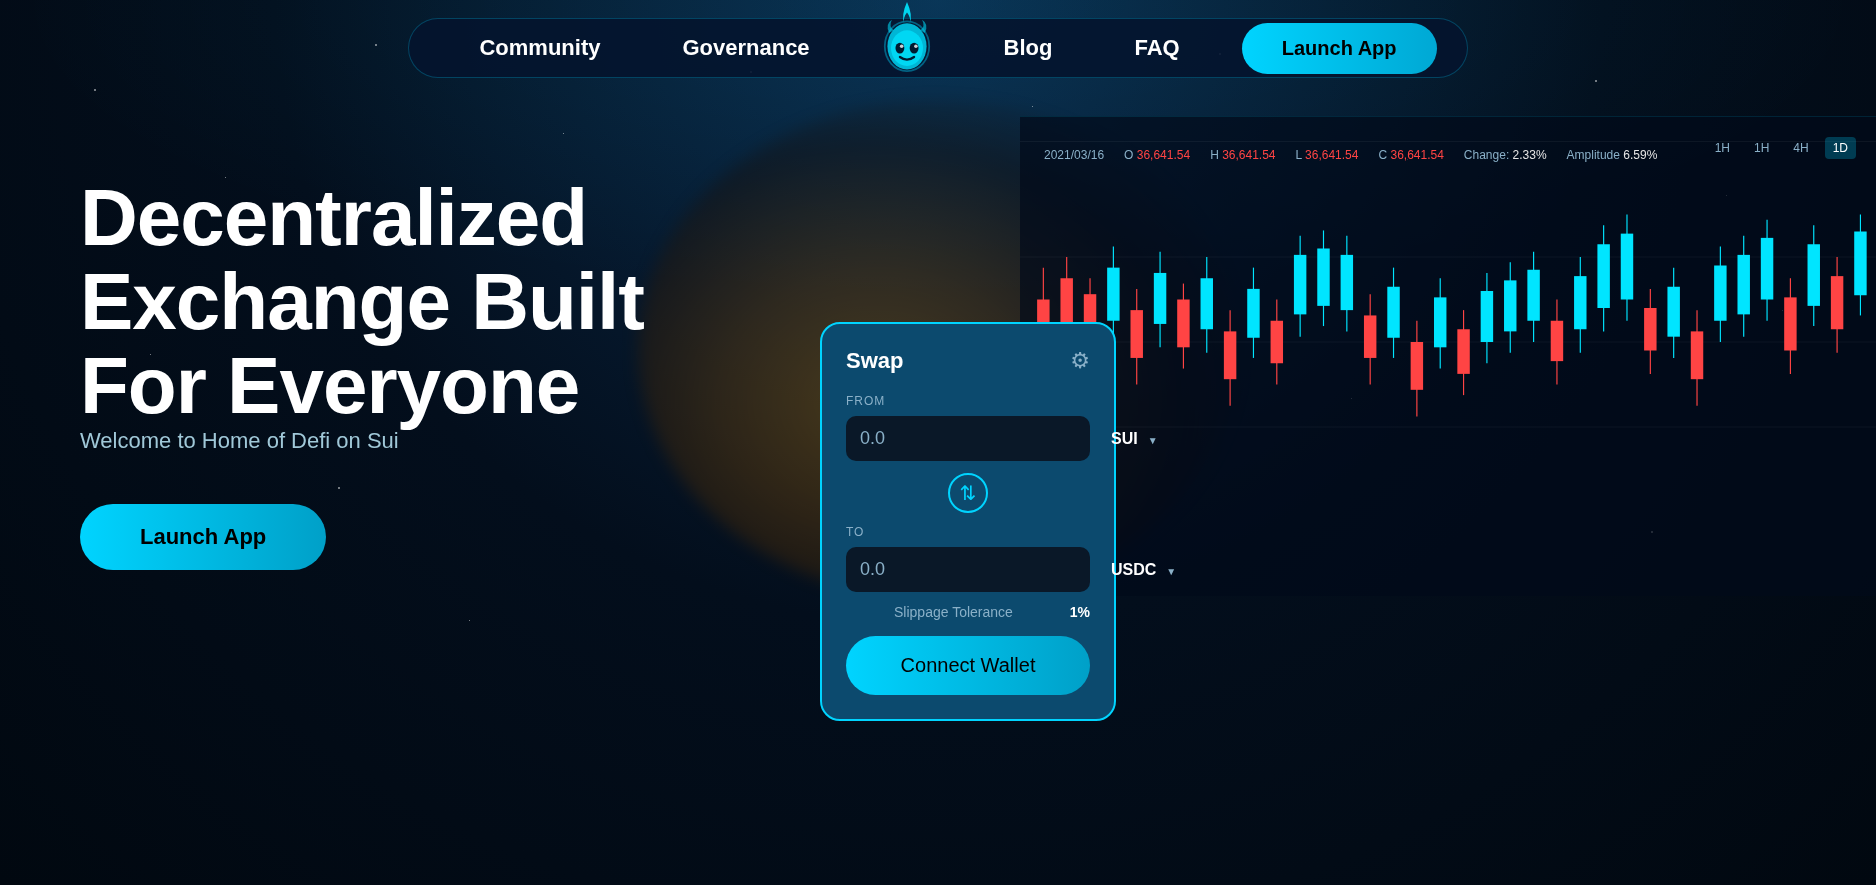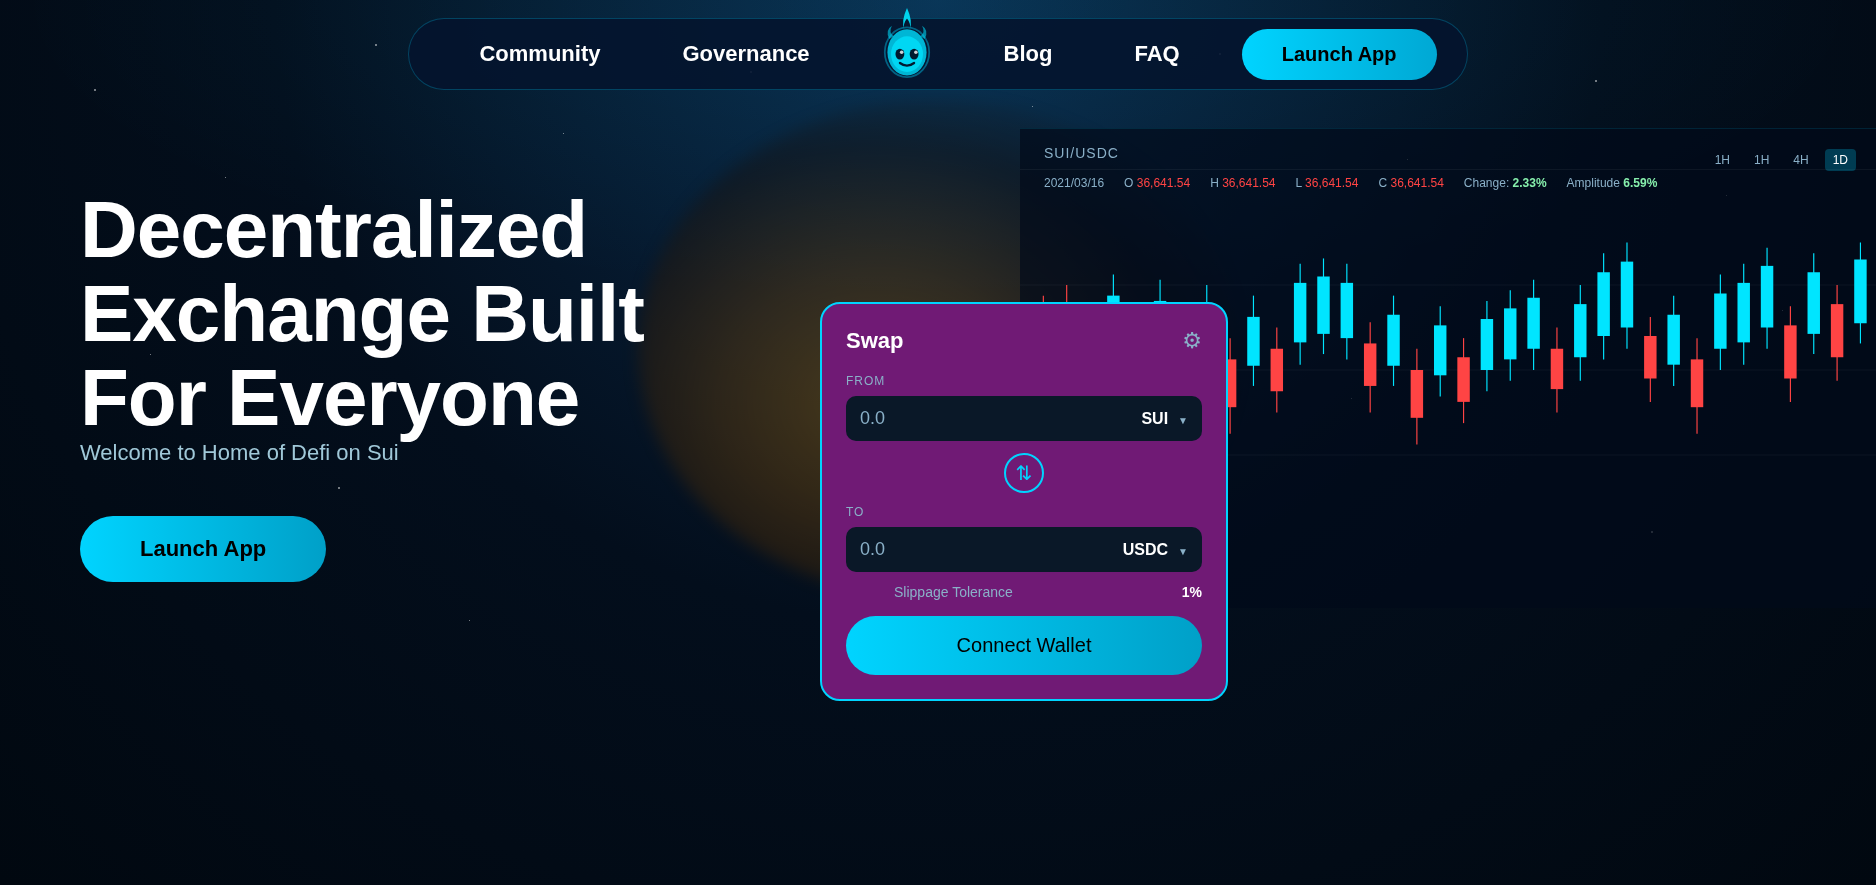--- a/index.html
+++ b/index.html
@@ -72,21 +72,21 @@
     .nav-inner {
       display: flex;
       align-items: center;
       gap: 2px;
       position: relative;
       z-index: 10;
       background: rgba(4, 20, 45, 0.9);
       border: 1px solid rgba(0,180,220,0.3);
       border-radius: 50px;
       padding: 0 30px;
-      height: 72px;
+      height: 60px;
       min-width: 820px;
     }
 
     .nav-link {
       color: #ffffff;
       text-decoration: none;
       font-size: 22px;
       font-weight: 600;
       padding: 0 40px;
       cursor: pointer;
@@ -235,36 +235,36 @@
       font-size: 12px;
       color: #8ab0c8;
       border-top: 1px solid rgba(255,255,255,0.05);
     }
 
     .chart-stats span {
       white-space: nowrap;
     }
 
     .chart-stats .red { color: #ff4444; }
-    .chart-stats .green { color: #86efac; font-weight: bold; }
+    .chart-stats .green { color: #e5e5e5; }
 
     
     .candlestick-chart {
       width: 100%;
       height: 340px;
       margin-top: 4px;
     }
 
     
     .swap-widget {
       position: absolute;
       left: 0;
-      top: 174px;
-      width: 408px;
-      background: #701a75;
+      top: 206px;
+      width: 296px;
+      background: #0c4a6e;
       border: 2px solid #00d4ff;
       border-radius: 20px;
       padding: 24px;
       z-index: 20;
     }
 
     .swap-header {
       display: flex;
       justify-content: space-between;
       align-items: center;
@@ -290,20 +290,21 @@
       margin-bottom: 8px;
     }
 
     .swap-input-row {
       display: flex;
       align-items: center;
       background: #0a1828;
       border-radius: 10px;
       padding: 12px 14px;
       margin-bottom: 12px;
+      gap: 8px;
     }
 
     .swap-input {
       flex: 1;
       background: transparent;
       border: none;
       outline: none;
       color: #8ab0c8;
       font-size: 18px;
     }
@@ -446,21 +447,20 @@
   <div class="hero-left">
     <h1 class="hero-title">Decentralized Exchange Built For Everyone</h1>
     <p class="hero-subtitle">Welcome to Home of Defi on Sui</p>
     <button class="launch-btn-hero">Launch App</button>
   </div>
 
   <div class="hero-right">
 
     <div class="chart-area">
       <div class="chart-header">
-        <div class="chart-pair">SUI/USDC</div>
       </div>
 
       
       <div class="chart-time-buttons">
         <button class="time-btn">1H</button>
         <button class="time-btn">1H</button>
         <button class="time-btn">4H</button>
         <button class="time-btn active">1D</button>
       </div>
 

